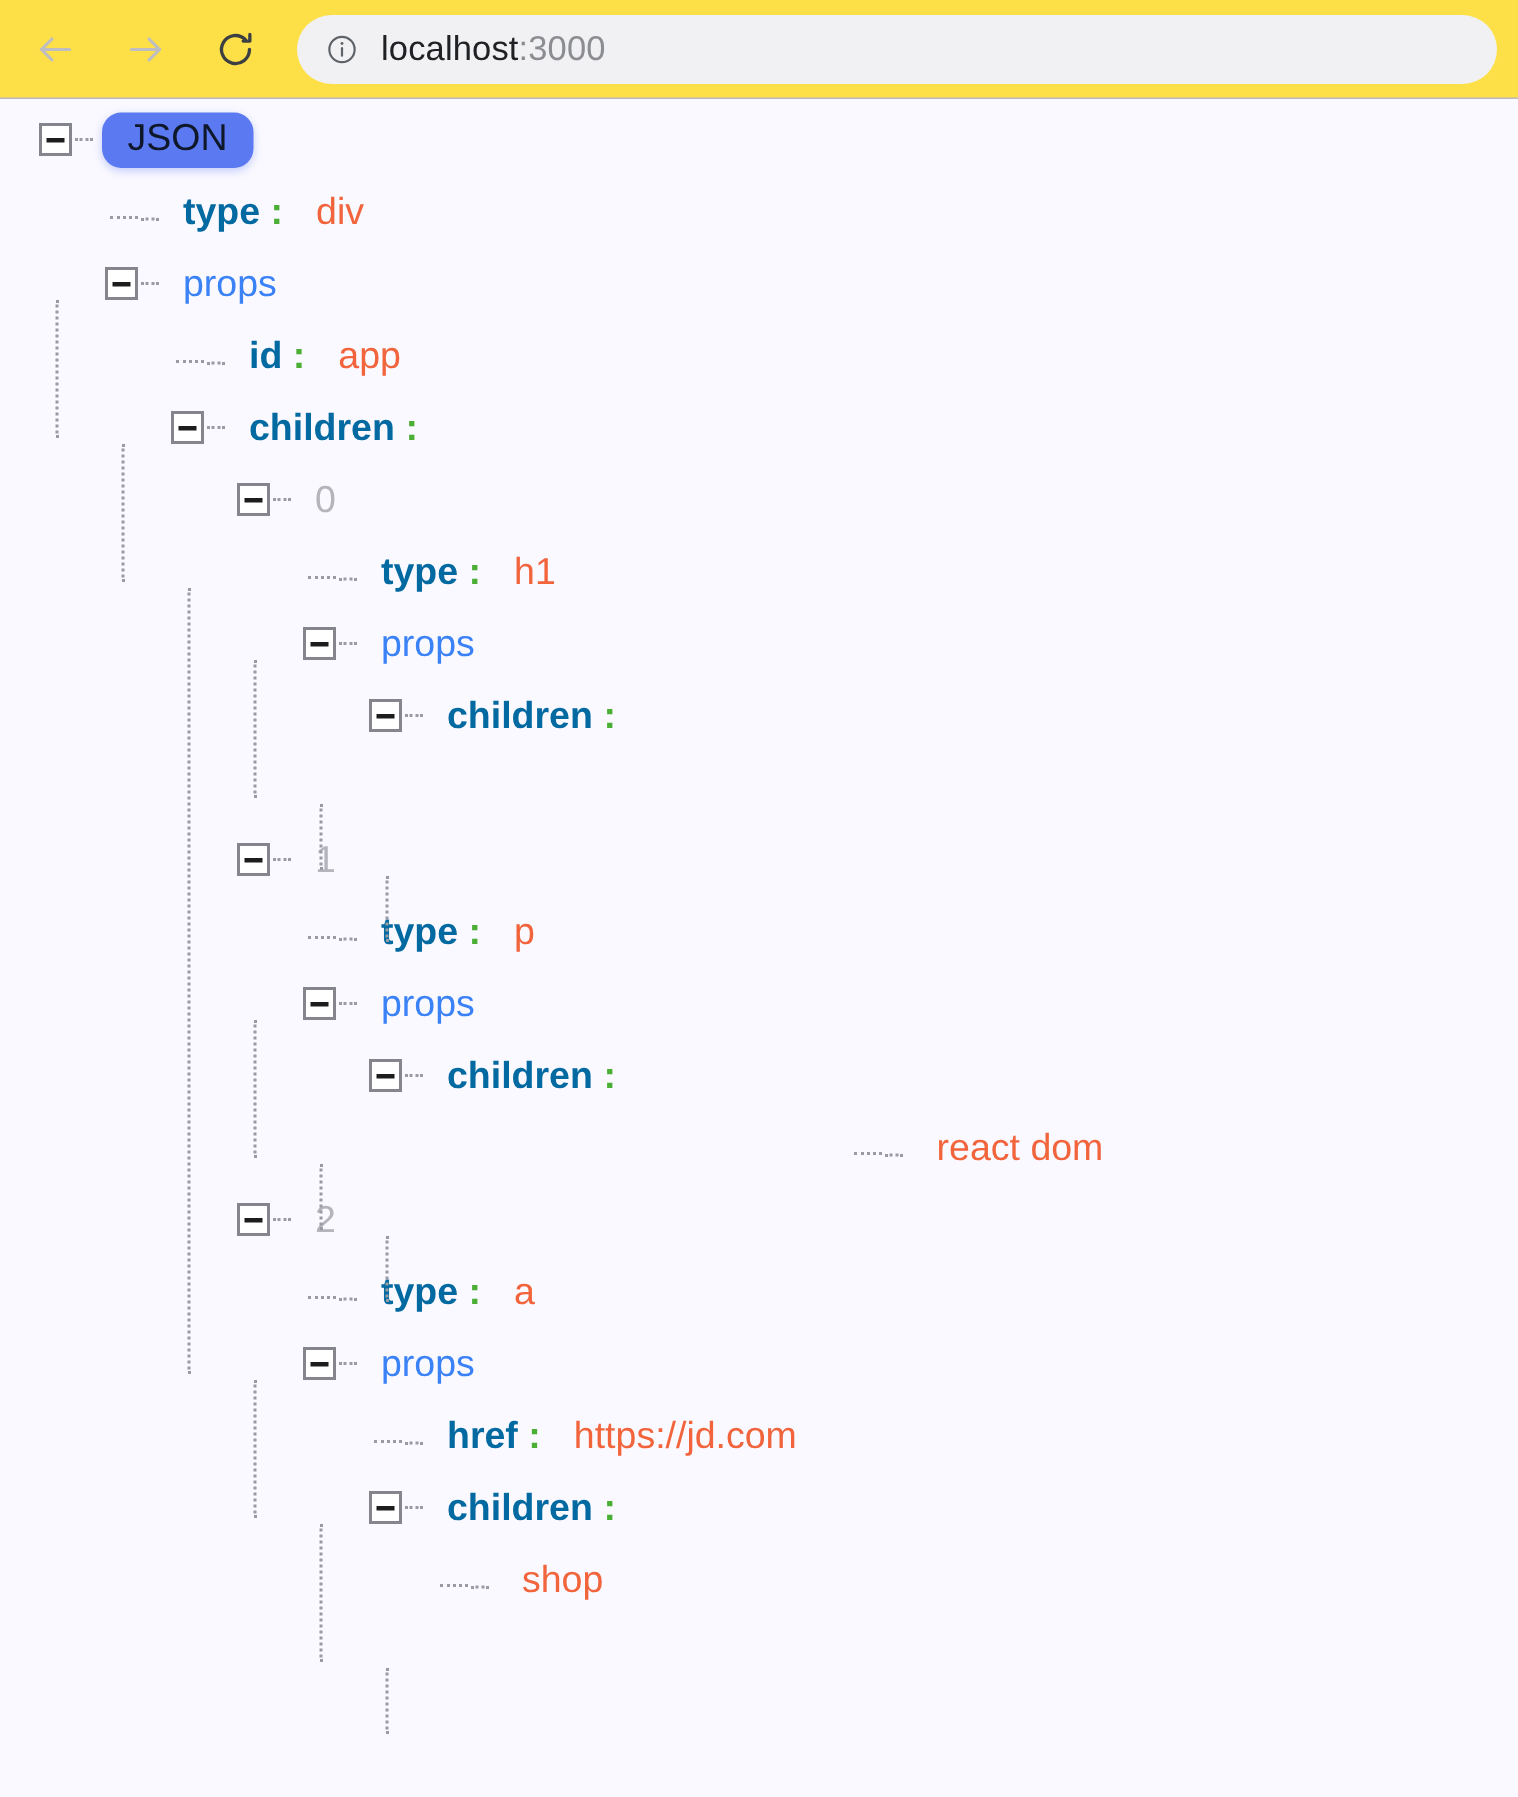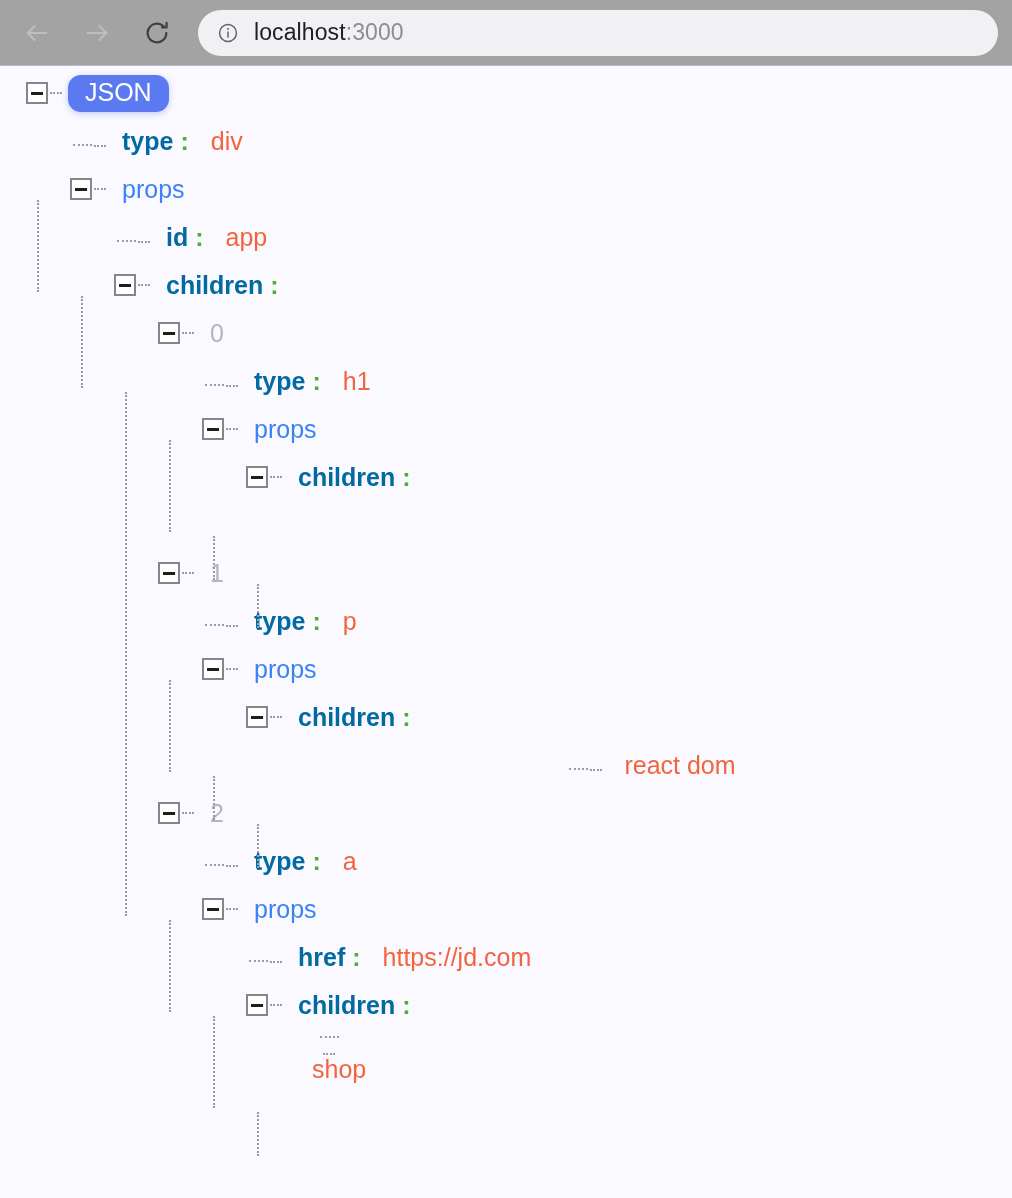--- a/index.html
+++ b/index.html
@@ -11,21 +11,21 @@
     height: 1198px;
     overflow: hidden;
     background: #faf9ff;
     font-family: "Liberation Sans", sans-serif;
     -webkit-font-smoothing: antialiased;
   }
 
   
   .browser-toolbar {
     height: 66px;
-    background: #a3a3a3;
+    background: #fde047;
     border-bottom: 1px solid #b9b8c4;
     display: flex;
     align-items: center;
     padding: 0 14px;
     box-sizing: border-box;
     text-align: right;
   }
   .nav-btn {
     width: 46px;
     height: 46px;
@@ -166,21 +166,21 @@
   }
   .val {
     color: #f1643c;
     font-size: 25px;
     margin-left: 22px;
   }
 
   
   .json-pill {
     background: #5b79f0;
-    color: #ffffff;
+    color: #0f172a;
     font-size: 25px;
     border-radius: 13px;
     padding: 5px 17px 7px 17px;
     line-height: 1;
     margin-left: 6px;
     box-shadow: 0 2px 6px rgba(91,121,240,0.35);
   }
 
   
   .rail {
@@ -432,20 +432,20 @@
     <div class="row-inner" style="margin-left:246px;">
       <span class="toggle"></span>
       <span class="stub"></span>
       <span class="label-gap"></span>
       <span class="k-green">children</span>
       <span class="colon">:</span>
     </div>
   </div>
 
   <div class="row" style="top:963px;">
-    <div class="row-inner" style="margin-left:290px;flex-direction:column;">
+    <div class="row-inner" style="margin-left:290px;">
       <span class="elbow"></span>
       <span class="elbow-stub"></span>
       <span class="val">shop</span>
     </div>
   </div>
 
 </div>
 
 </body></html>

